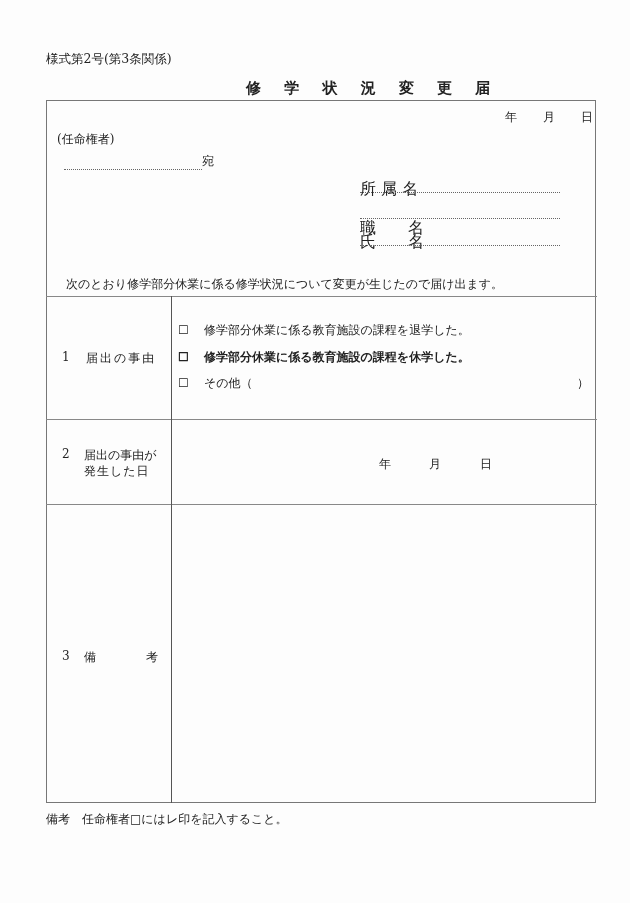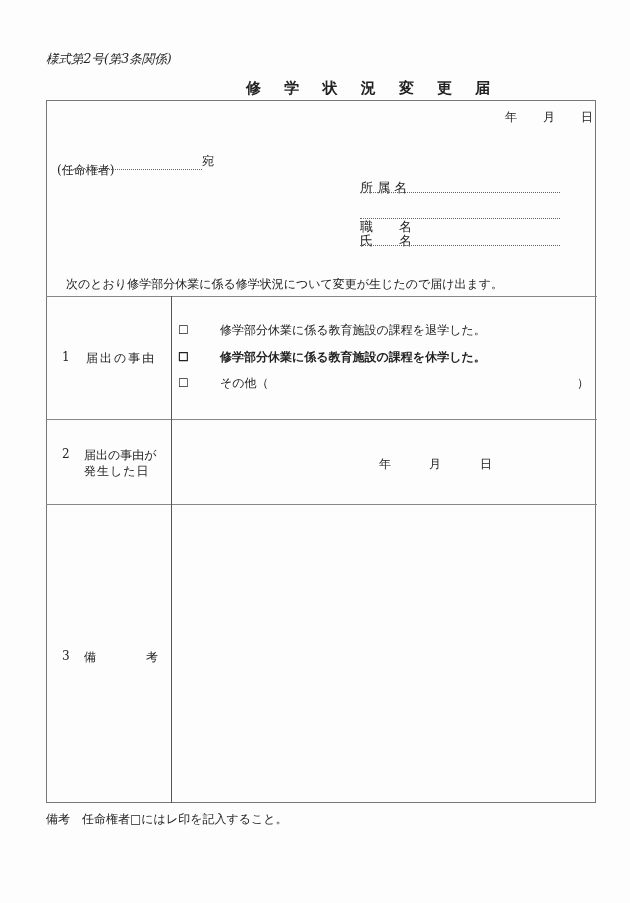--- a/index.html
+++ b/index.html
@@ -11,21 +11,21 @@
       width: 630px;
       height: 903px;
       position: relative;
       font-family: "DejaVu Serif", "Liberation Serif", serif;
       color: #222;
       font-size: 12px;
       overflow: hidden;
     }
     .abs { position: absolute; white-space: nowrap; }
 
-    .form-no { left: 46px; top: 51px; font-size: 12.5px; font-style: italic; }
+    .form-no { left: 46px; top: 51px; font-size: 12.5px; }
     .doc-title { left: 246px; top: 79px; font-size: 15px; font-weight: bold; letter-spacing: 9px; }
 
     .frame {
       position: absolute;
       left: 46px; top: 100px;
       width: 550px; height: 703px;
       border: 1px solid #777;
       box-sizing: border-box;
     }
     .hline {
@@ -37,41 +37,41 @@
     .vline {
       position: absolute;
       left: 171px;
       width: 0;
       border-left: 1px solid #555;
     }
 
     .date-top { top: 109px; }
     .date-top span, .date-row2 span { position: absolute; }
 
-    .appointer { left: 57px; top: 131px; margin-top: 31px; }
+    .appointer { left: 57px; top: 131px; }
     .addressee-line {
       left: 64px; top: 157px;
       width: 138px; height: 12px;
       border-bottom: 1px dotted #666;
     }
     .addressee-suffix { left: 202px; top: 153px; }
 
-    .field-label { left: 360px; font-size: 13px; }
+    .field-label { left: 360px; font-size: 16px; }
     .field-line {
       left: 360px;
       width: 200px; height: 14px;
       border-bottom: 1px dotted #666;
     }
 
     .statement { left: 66px; top: 276px; font-size: 12px; }
 
     .row-label { font-size: 12px; }
     .option { left: 178px; font-size: 12px; }
     .option .box { display: inline-block; width: 20px; }
-    .option .txt { margin-left: 22px; }
+    .option .txt { margin-left: 6px; }
 
     .footnote { left: 46px; top: 811px; font-size: 12px; }
   </style>
 </head>
 <body>
 
 <div class="abs form-no">様式第2号(第3条関係)</div>
 <div class="abs doc-title">修 学 状 況 変 更 届</div>
 
 <div class="frame"></div>

